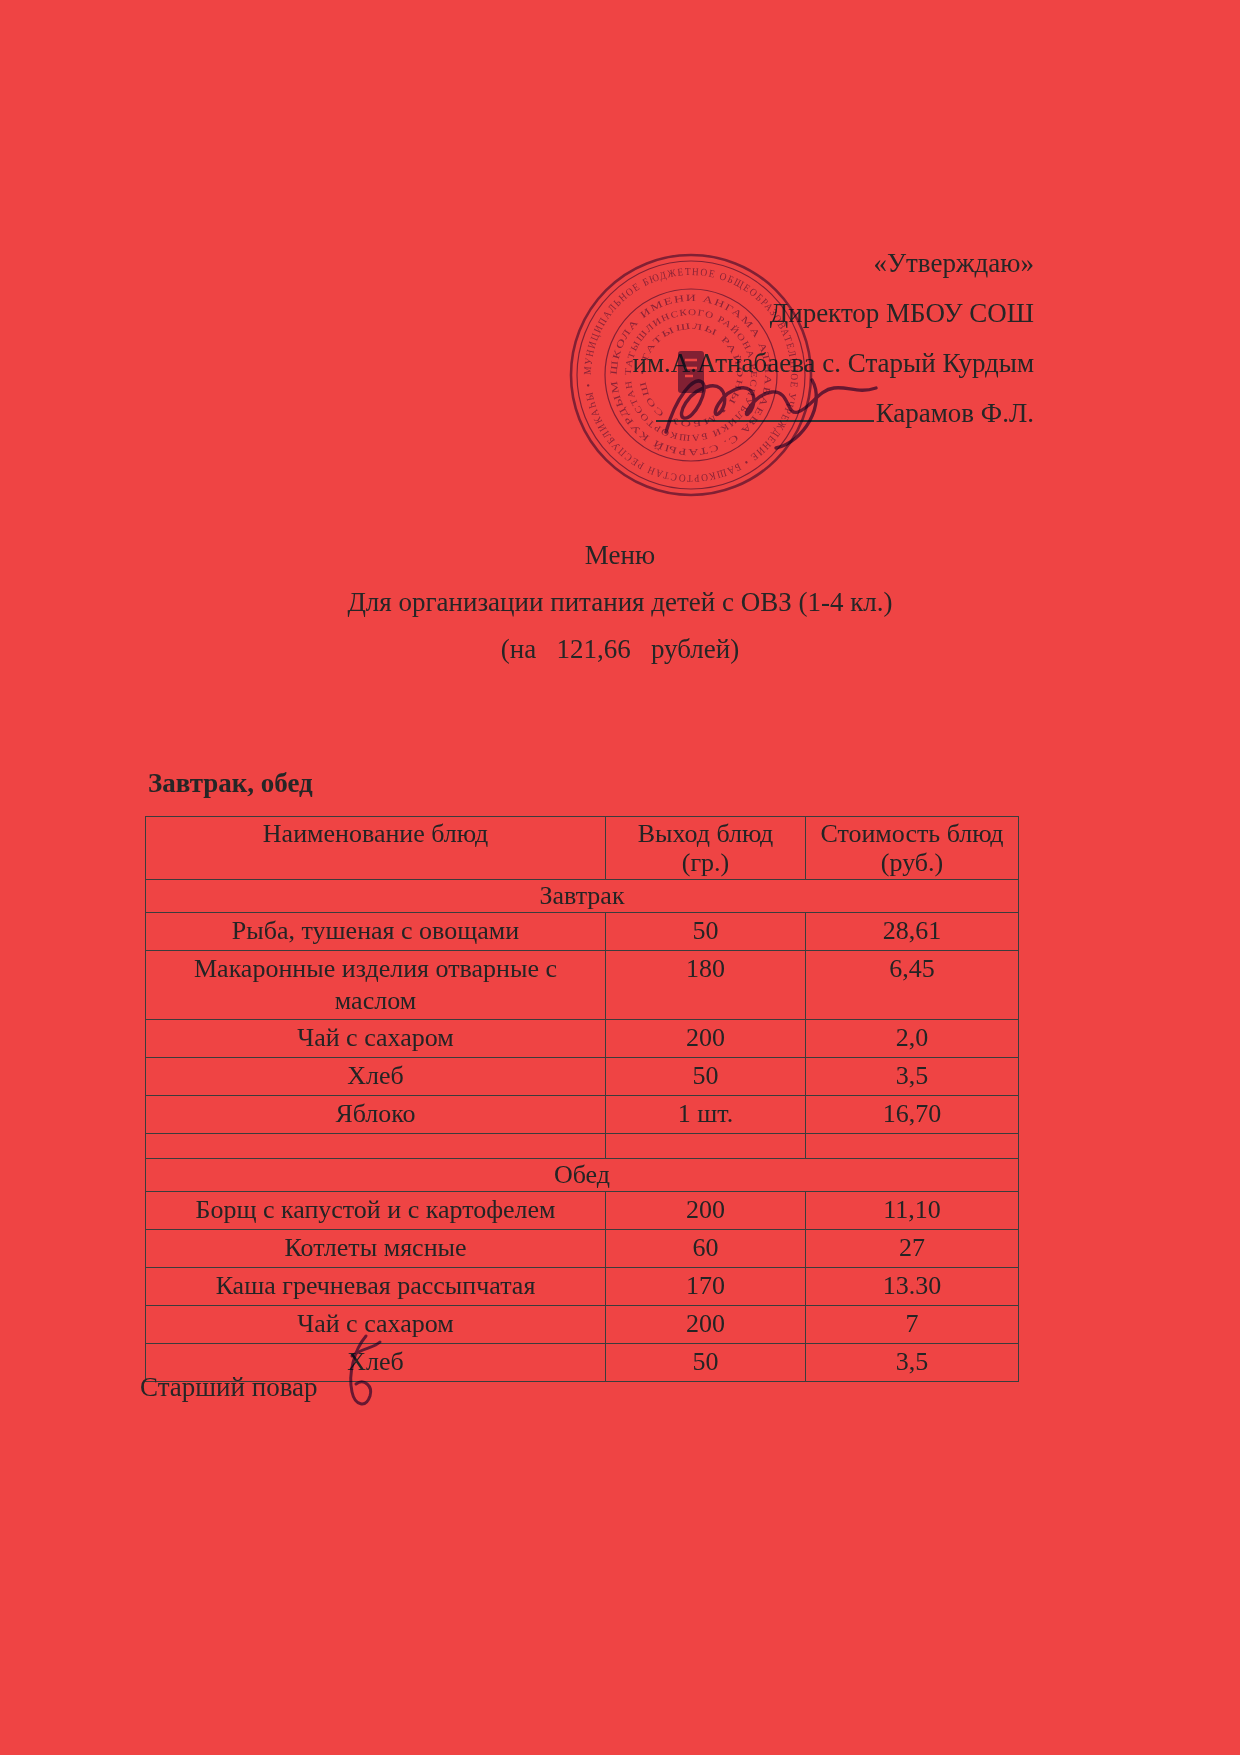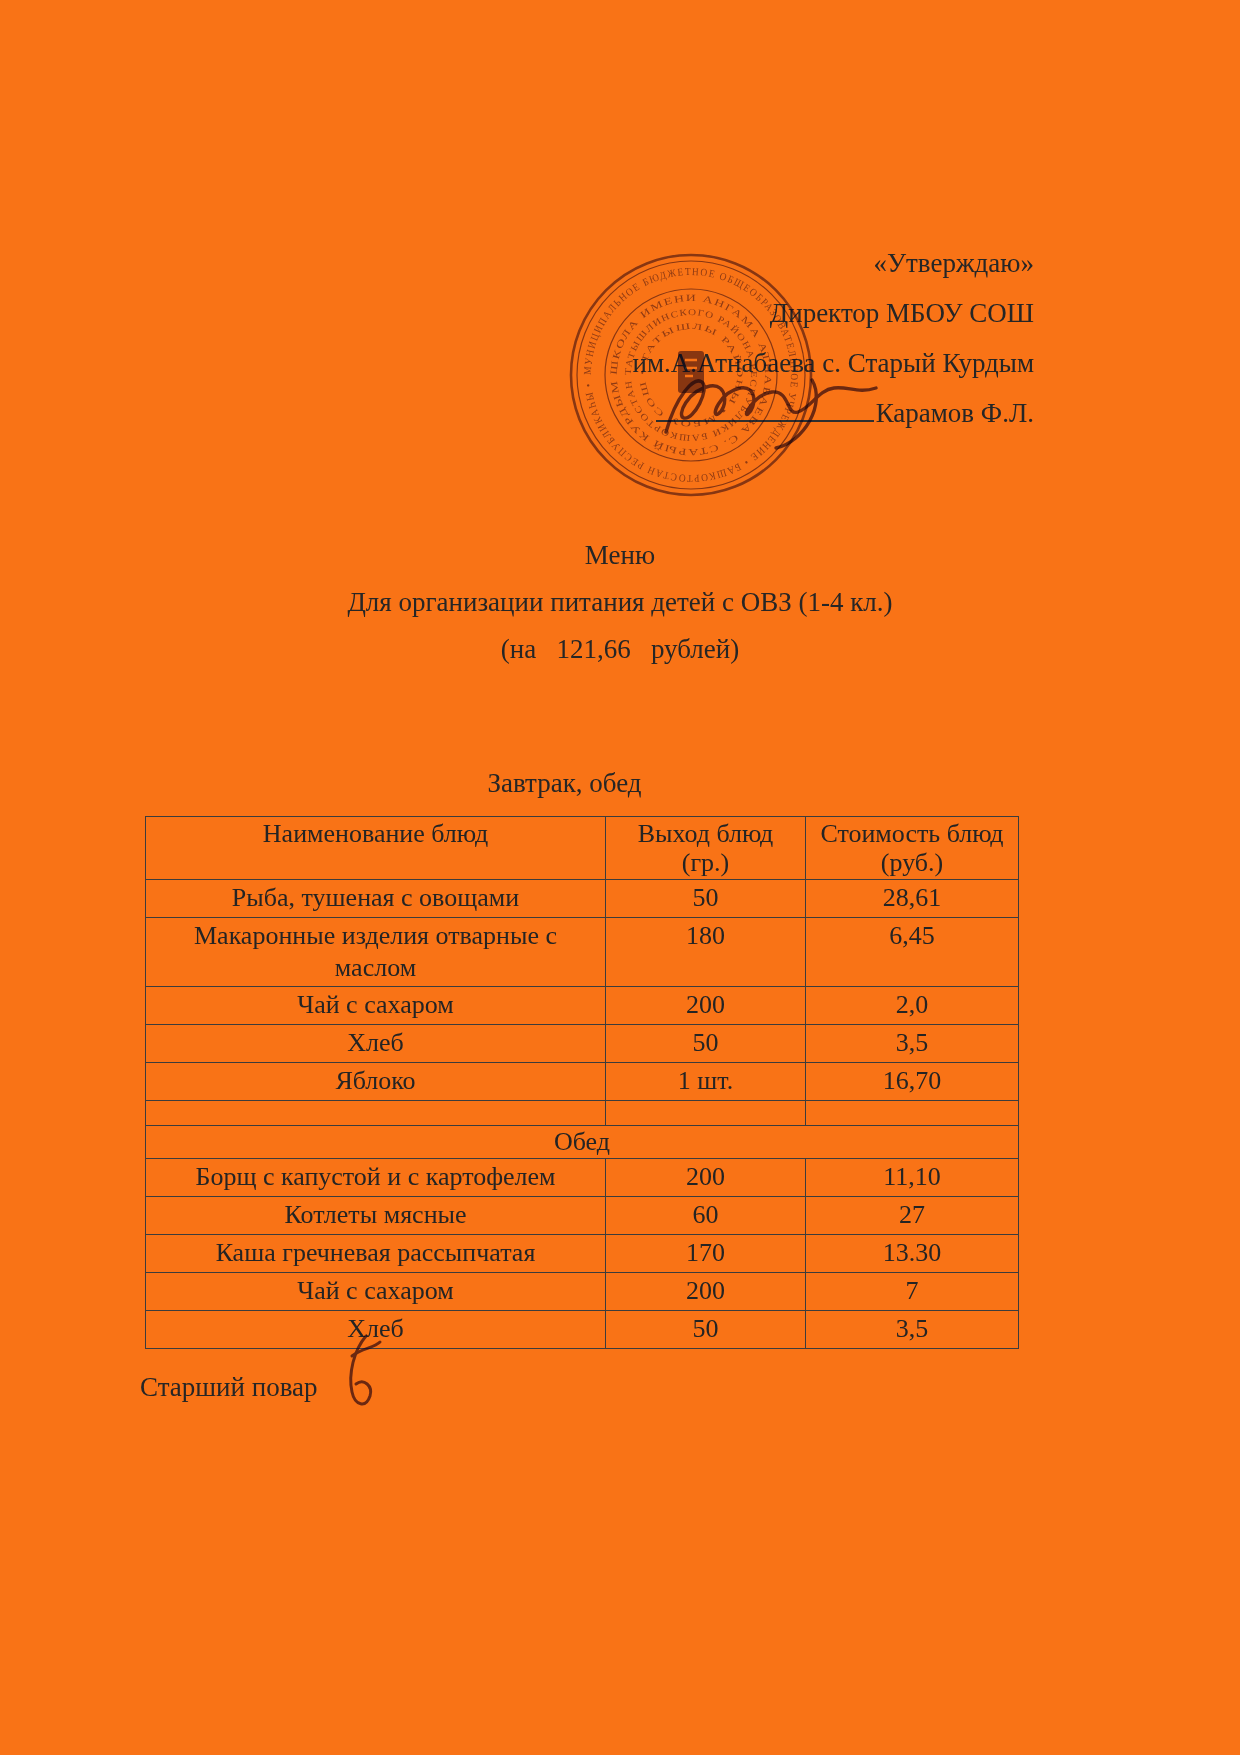--- a/index.html
+++ b/index.html
@@ -1,21 +1,21 @@
 <!DOCTYPE html>
 <html><head>
 <meta charset="utf-8">
 <style>
   * { margin:0; padding:0; box-sizing:border-box; }
   html,body { background:#ffffff; }
   .page {
     position:relative;
     width:1240px;
     height:1755px;
-    background:#f97316;
+    background:#ef4444;
     font-family:"Liberation Serif", serif;
     color:#262626;
     overflow:hidden;
   }
   
   .approval {
     position:absolute;
     top:238px;
     right:206px;
     text-align:right;
@@ -58,24 +58,24 @@
     left:0;
     width:100%;
     text-align:center;
     font-size:27px;
   }
   .title-block .t-line { line-height:47px; }
   
   .table-caption {
     position:absolute;
     top:768px;
-    left:128px;
+    left:148px;
     width:873px;
-    text-align:center;
-    font-size:27px;
+    font-size:27px;
+    font-weight:bold;
   }
   
   .menu-table {
     position:absolute;
     top:816px;
     left:145px;
     width:873px;
     border-collapse:collapse;
     font-size:26px;
     color:#242424;
@@ -174,20 +174,23 @@
           <div>Выход блюд</div>
           <div>(гр.)</div>
         </th>
         <th class="col-price">
           <div>Стоимость блюд</div>
           <div>(руб.)</div>
         </th>
       </tr>
     </thead>
     <tbody>
+      <tr class="section-row">
+        <td colspan="3">Завтрак</td>
+      </tr>
       <tr>
         <td>Рыба, тушеная с овощами</td>
         <td>50</td>
         <td>28,61</td>
       </tr>
       <tr>
         <td>Макаронные изделия отварные с маслом</td>
         <td>180</td>
         <td>6,45</td>
       </tr>

